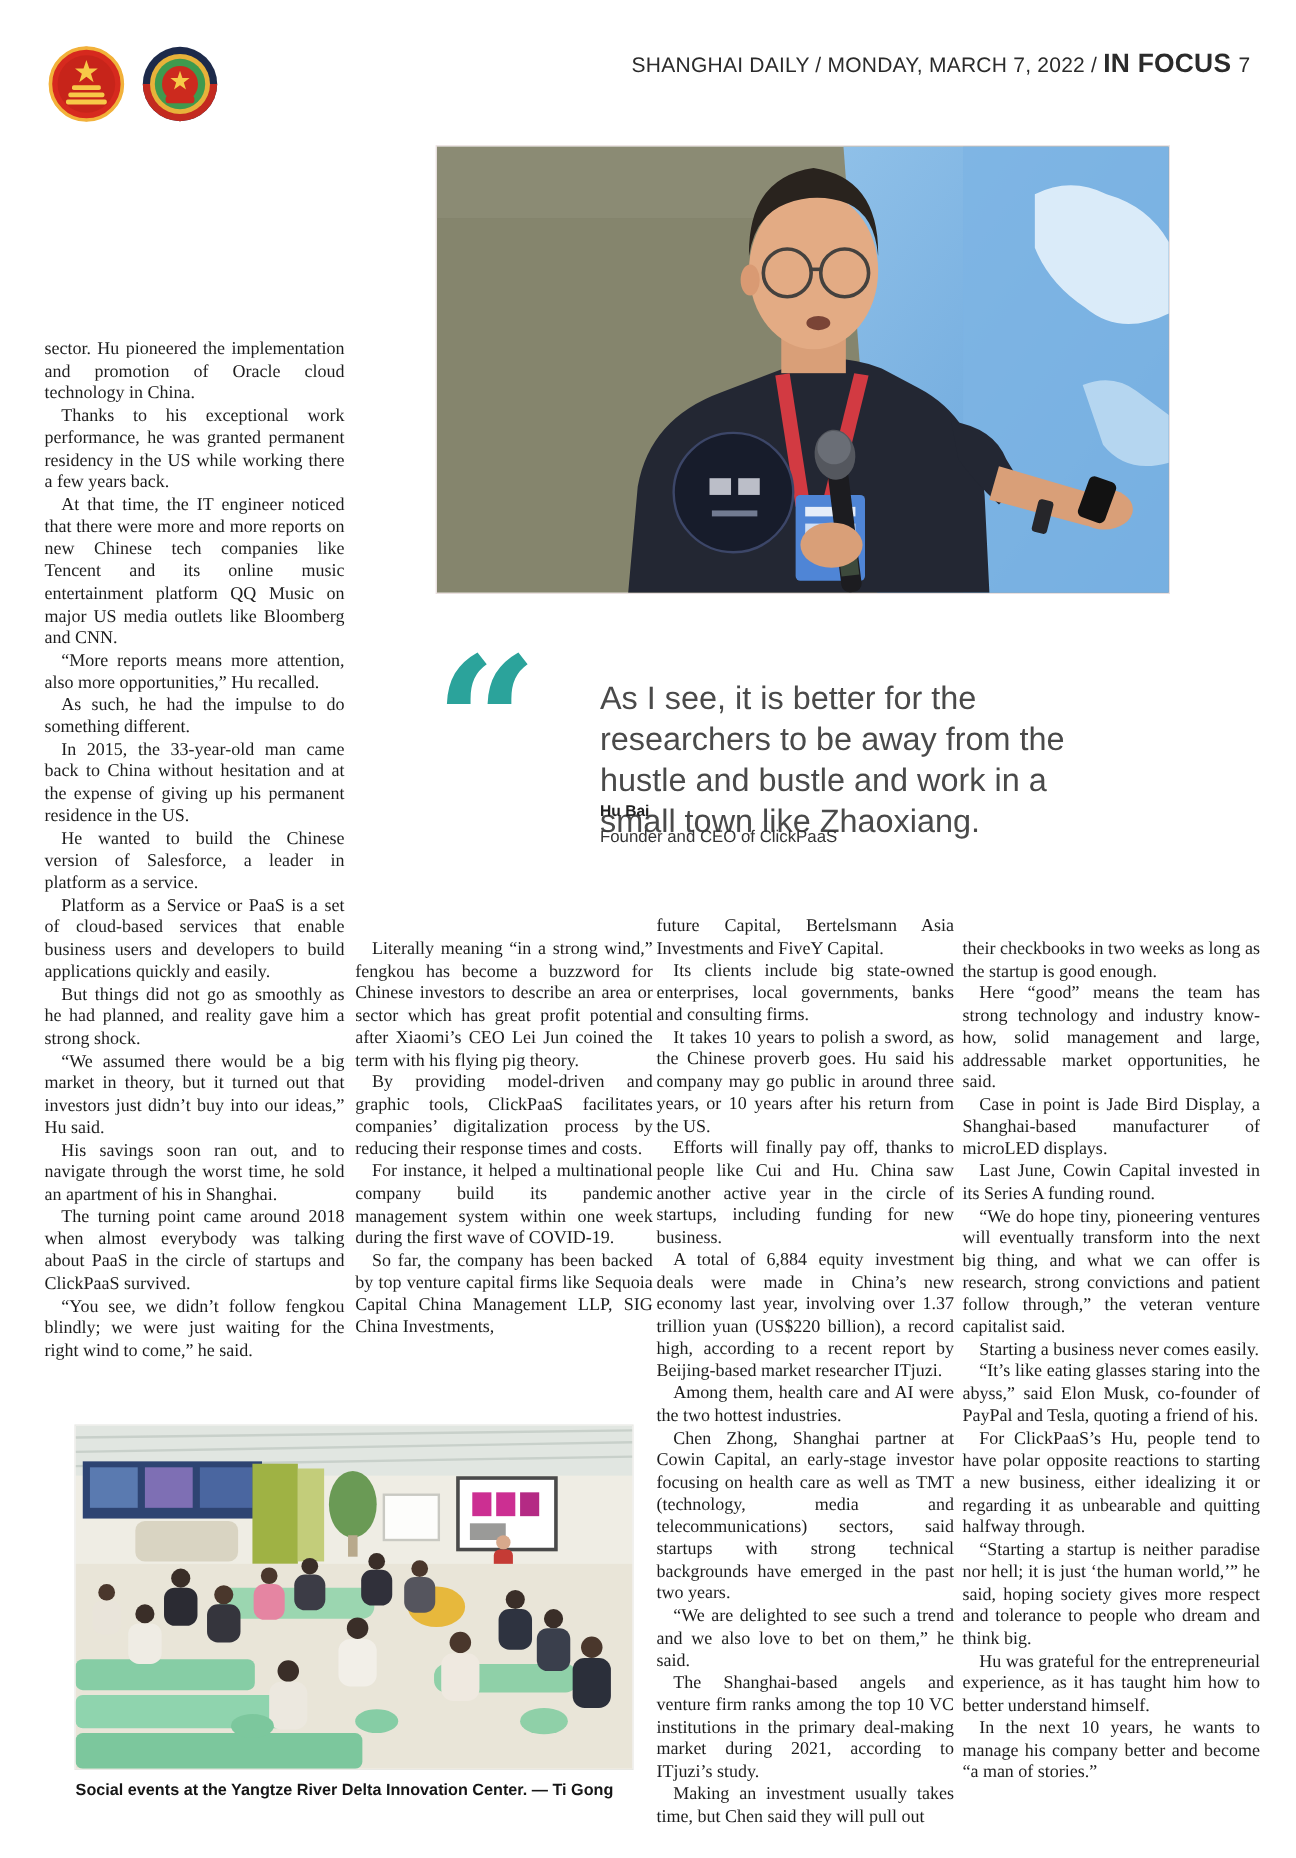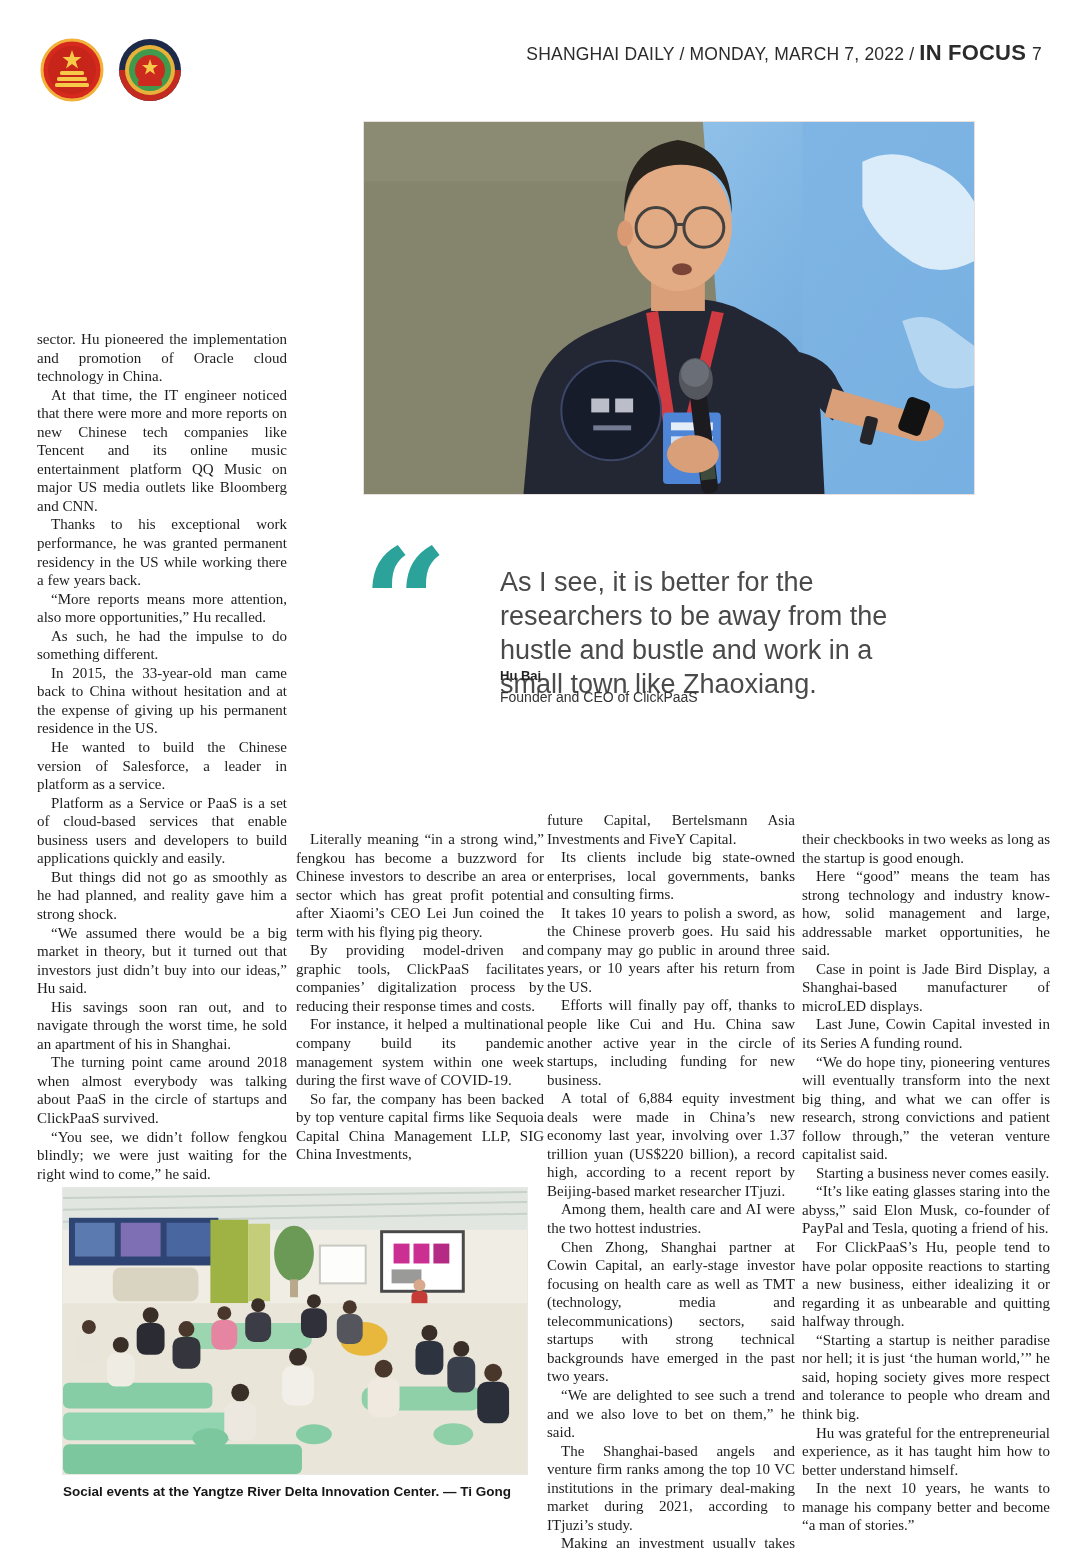--- a/index.html
+++ b/index.html
@@ -26,21 +26,21 @@
               font-family:"DejaVu Serif",serif;font-weight:bold;font-size:150px;line-height:1;
               color:#2ba39b;}
   .quote-text{position:absolute;left:500px;top:565px;width:430px;
               font-family:"Liberation Sans",sans-serif;font-size:27px;line-height:34px;color:#4a4a4a;}
   .quote-name{position:absolute;left:500px;top:668px;font-family:"Liberation Sans",sans-serif;
               font-size:13px;font-weight:bold;color:#222;}
   .quote-title{position:absolute;left:500px;top:689px;font-family:"Liberation Sans",sans-serif;
                font-size:14px;color:#333;}
 
   
-  .col{position:absolute;width:250px;text-align:justify;font-size:15px;line-height:18.55px;color:#1d1d1d;margin-top:48px;}
+  .col{position:absolute;width:250px;text-align:justify;font-size:15px;line-height:18.55px;color:#1d1d1d;}
   .col p{margin:0;text-indent:14px;}
   .col.cont p:first-child{text-indent:0;}
   .col1{left:37px;top:282px;}
   .col2{left:296px;top:782px;width:248px;}
   .col3{left:547px;top:763px;width:248px;}
   .col4{left:802px;top:782px;width:248px;}
 
   
   .caption{position:absolute;left:63px;top:1484px;width:470px;
            font-family:"Liberation Sans",sans-serif;font-size:13.5px;font-weight:bold;color:#161616;}
@@ -135,22 +135,22 @@
     </svg>
   </div>
 
   <div class="quote-mark">“</div>
   <div class="quote-text">As I see, it is better for the researchers to be away from the hustle and bustle and work in a small town like Zhaoxiang.</div>
   <div class="quote-name">Hu Bai</div>
   <div class="quote-title">Founder and CEO of ClickPaaS</div>
 
   <div class="col col1 cont">
       <p>sector. Hu pioneered the implementation and promotion of Oracle cloud technology in China.</p>
+      <p>Thanks to his exceptional work performance, he was granted permanent residency in the US while working there a few years back.</p>
       <p>At that time, the IT engineer noticed that there were more and more reports on new Chinese tech companies like Tencent and its online music entertainment platform QQ Music on major US media outlets like Bloomberg and CNN.</p>
-      <p>Thanks to his exceptional work performance, he was granted permanent residency in the US while working there a few years back.</p>
       <p>“More reports means more attention, also more opportunities,” Hu recalled.</p>
       <p>As such, he had the impulse to do something different.</p>
       <p>In 2015, the 33-year-old man came back to China without hesitation and at the expense of giving up his permanent residence in the US.</p>
       <p>He wanted to build the Chinese version of Salesforce, a leader in platform as a service.</p>
       <p>Platform as a Service or PaaS is a set of cloud-based services that enable business users and developers to build applications quickly and easily.</p>
       <p>But things did not go as smoothly as he had planned, and reality gave him a strong shock.</p>
       <p>“We assumed there would be a big market in theory, but it turned out that investors just didn’t buy into our ideas,” Hu said.</p>
       <p>His savings soon ran out, and to navigate through the worst time, he sold an apartment of his in Shanghai.</p>
       <p>The turning point came around 2018 when almost everybody was talking about PaaS in the circle of startups and ClickPaaS survived.</p>
       <p>“You see, we didn’t follow fengkou blindly; we were just waiting for the right wind to come,” he said.</p>

